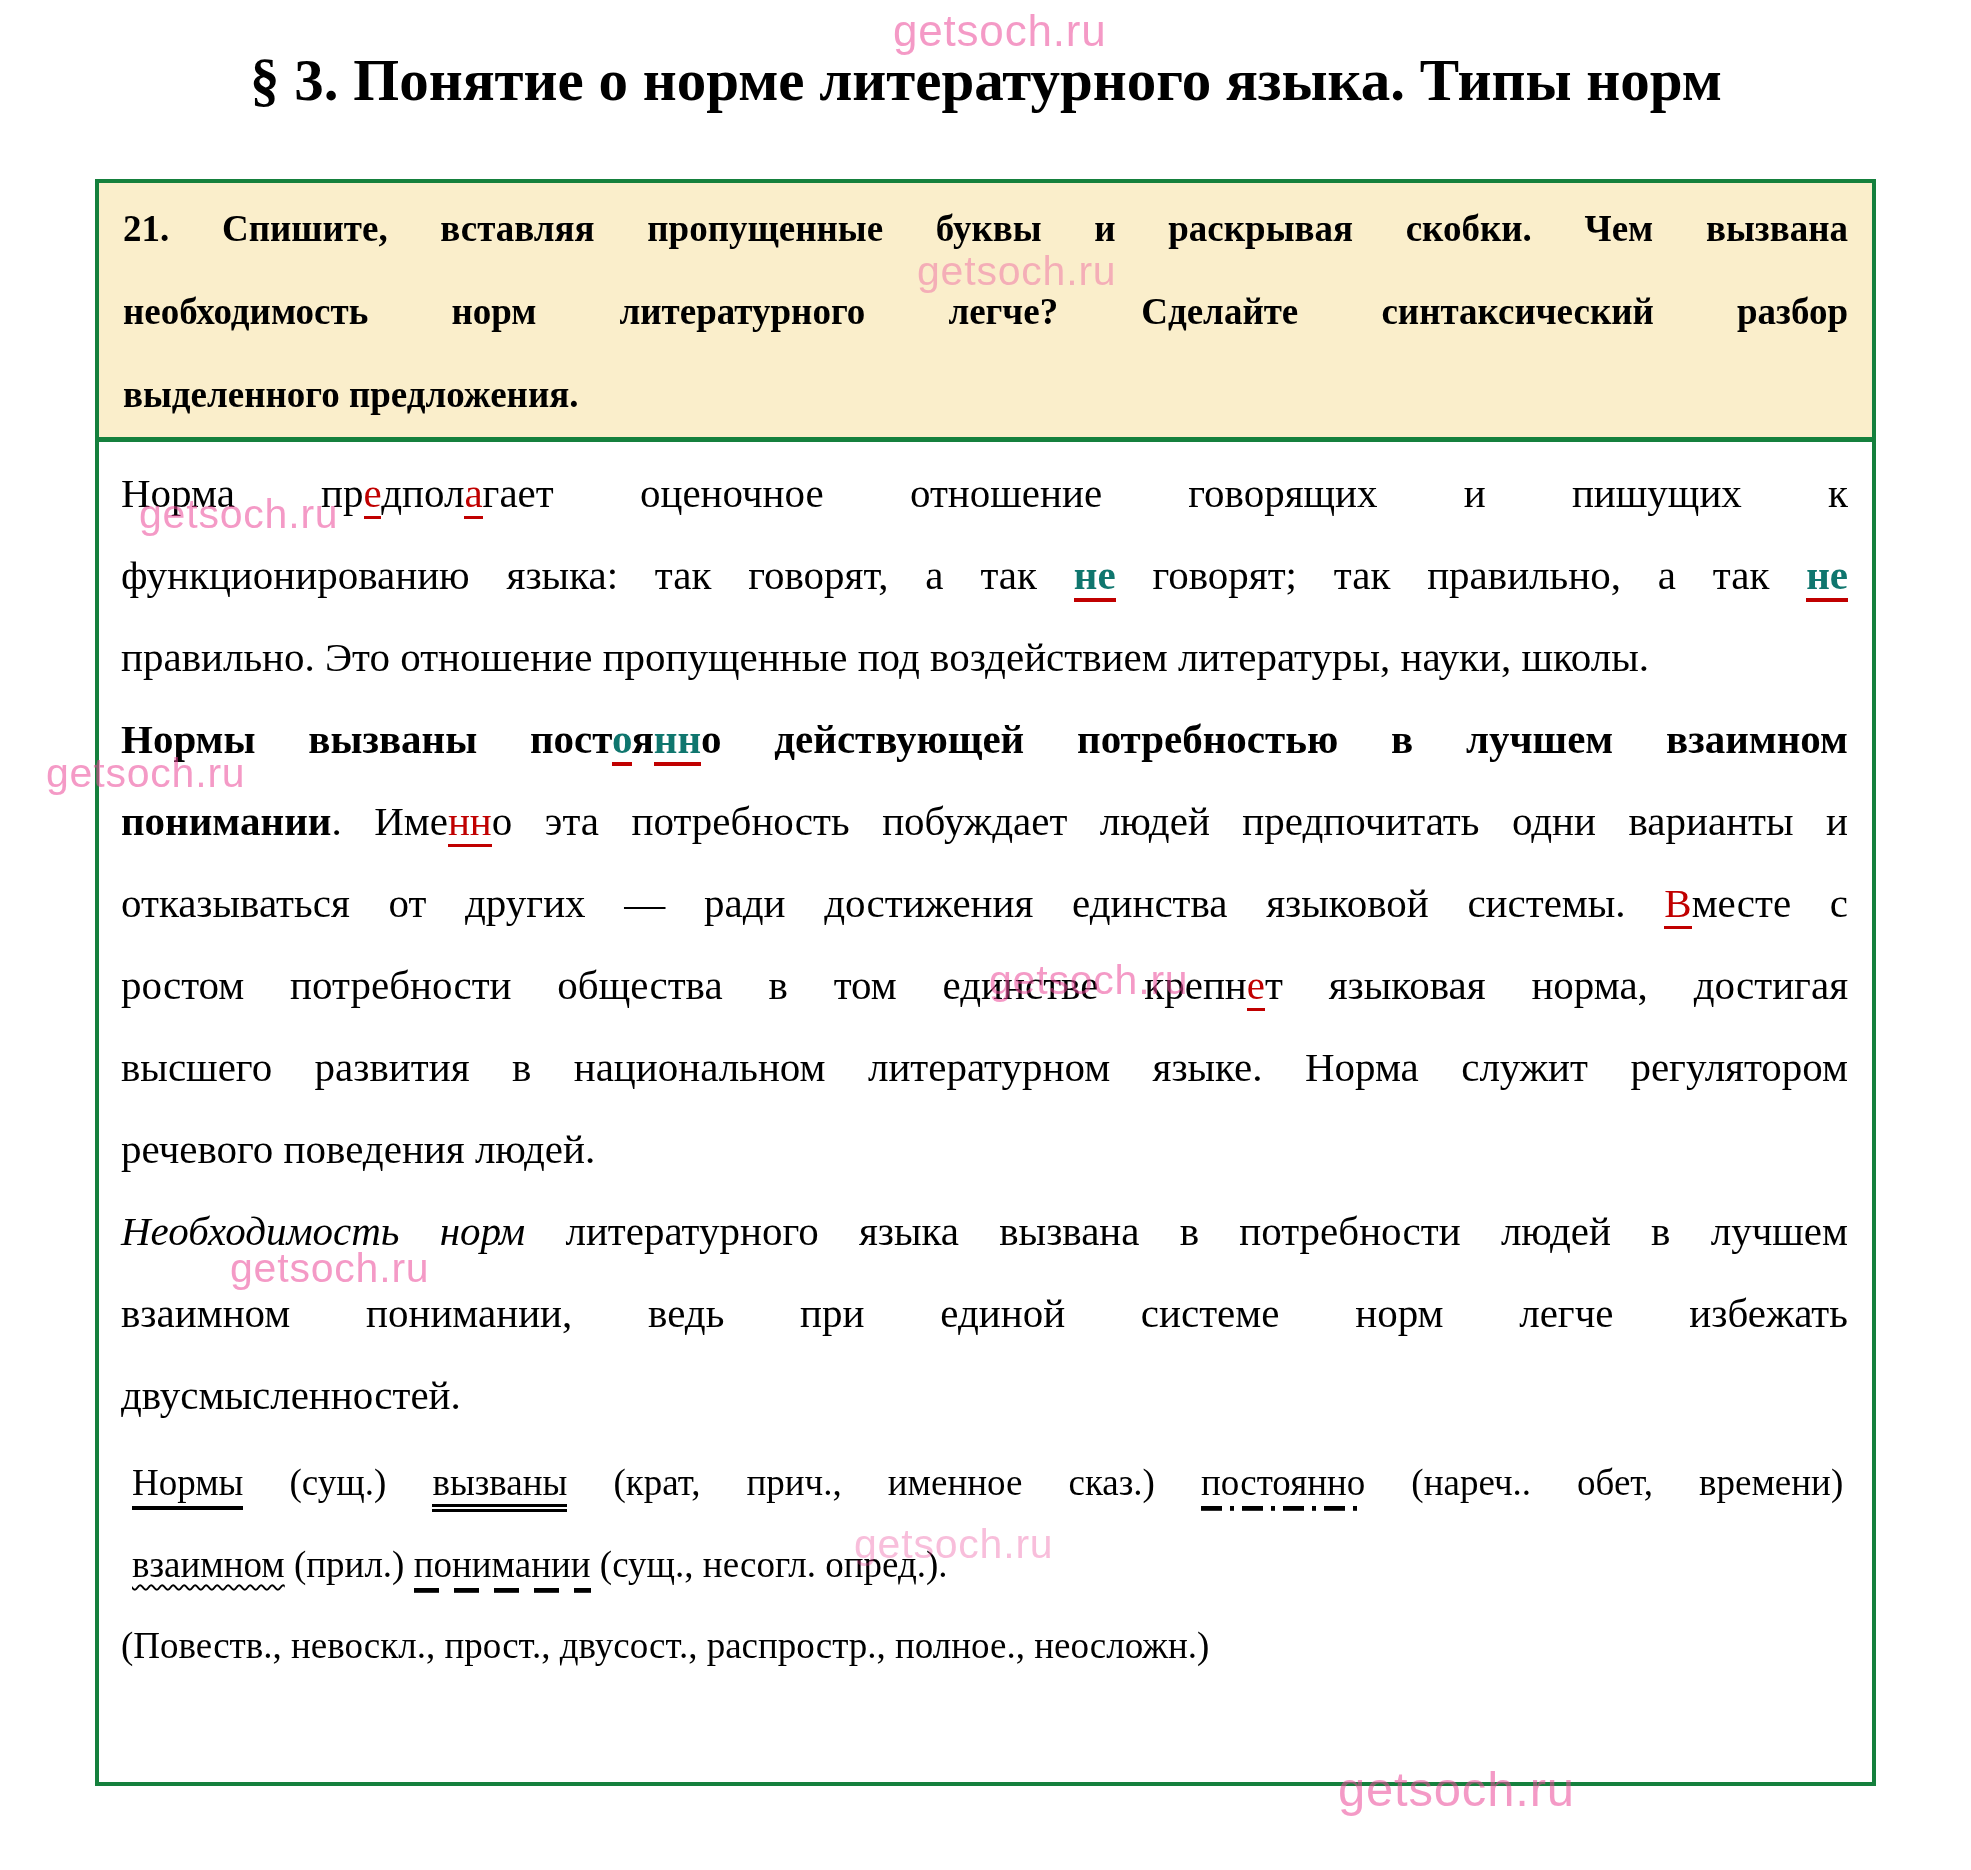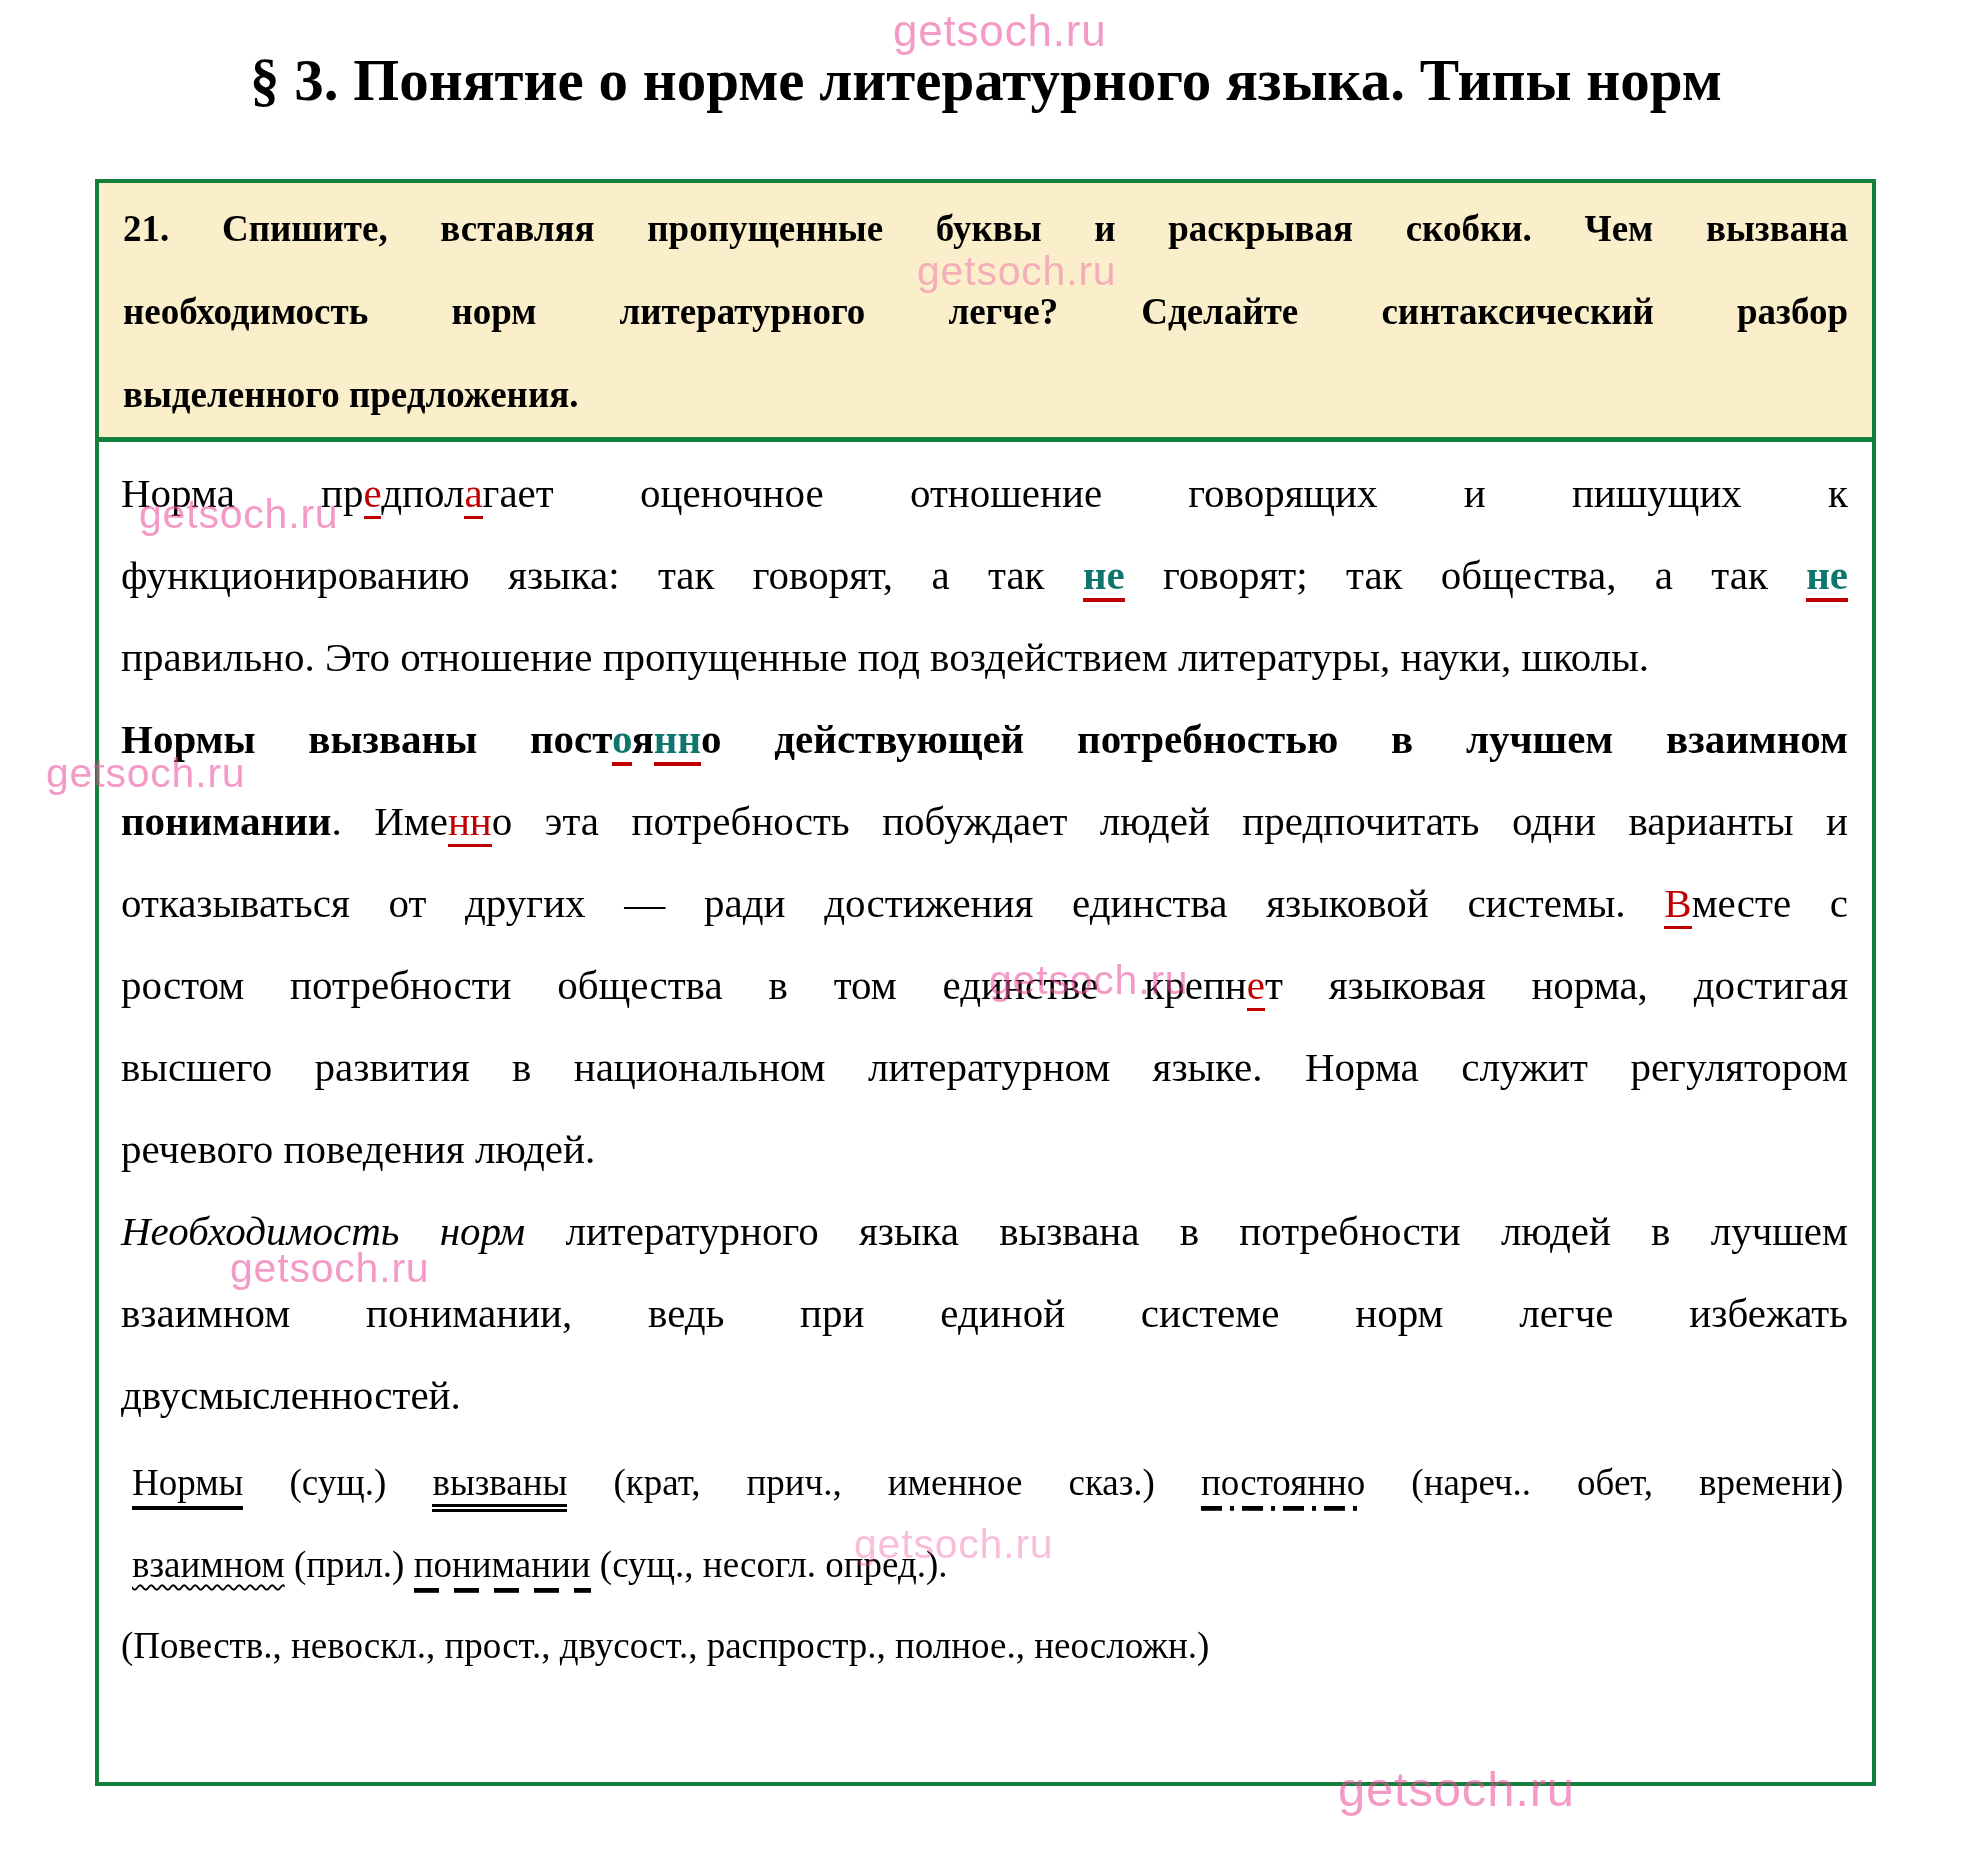--- a/index.html
+++ b/index.html
@@ -66,21 +66,21 @@
   <div id="exercise-lines">
       <div class="ln just"><span class="bold">21. Спишите, вставляя пропущенные буквы и раскрывая скобки. Чем вызвана</span></div>
       <div class="ln just"><span class="bold">необходимость норм литературного легче? Сделайте синтаксический разбор</span></div>
       <div class="ln"><span class="bold">выделенного предложения.</span></div>
     </div>
 </div>
 
 <div class="box main-box">
   <div id="answer-lines" class="body-text">
       <div class="ln just"><span>Норма пр</span><span class="ins">е</span><span>дпол</span><span class="ins">а</span><span>гает оценочное отношение говорящих и пишущих к</span></div>
-      <div class="ln just"><span>функционированию языка: так говорят, а так </span><span class="ins-bold">не</span><span> говорят; так общества, а так </span><span class="ins-bold">не</span></div>
+      <div class="ln just"><span>функционированию языка: так говорят, а так </span><span class="ins-bold">не</span><span> говорят; так правильно, а так </span><span class="ins-bold">не</span></div>
       <div class="ln"><span>правильно. Это отношение пропущенные под воздействием литературы, науки, школы.</span></div>
       <div class="ln just"><span class="bold">Нормы вызваны пост</span><span class="ins-bold">о</span><span class="bold">я</span><span class="ins-bold">нн</span><span class="bold">о действующей потребностью в лучшем взаимном</span></div>
       <div class="ln just"><span class="bold">понимании</span><span>. Име</span><span class="ins">нн</span><span>о эта потребность побуждает людей предпочитать одни варианты и</span></div>
       <div class="ln just"><span>отказываться от других — ради достижения единства языковой системы. </span><span class="ins">В</span><span>месте с</span></div>
       <div class="ln just"><span>ростом потребности общества в том единстве крепн</span><span class="ins">е</span><span>т языковая норма, достигая</span></div>
       <div class="ln just"><span>высшего развития в национальном литературном языке. Норма служит регулятором</span></div>
       <div class="ln"><span>речевого поведения людей.</span></div>
       <div class="ln just"><span class="italic">Необходимость норм</span><span> литературного языка вызвана в потребности людей в лучшем</span></div>
       <div class="ln just"><span>взаимном понимании, ведь при единой системе норм легче избежать</span></div>
       <div class="ln"><span>двусмысленностей.</span></div>

